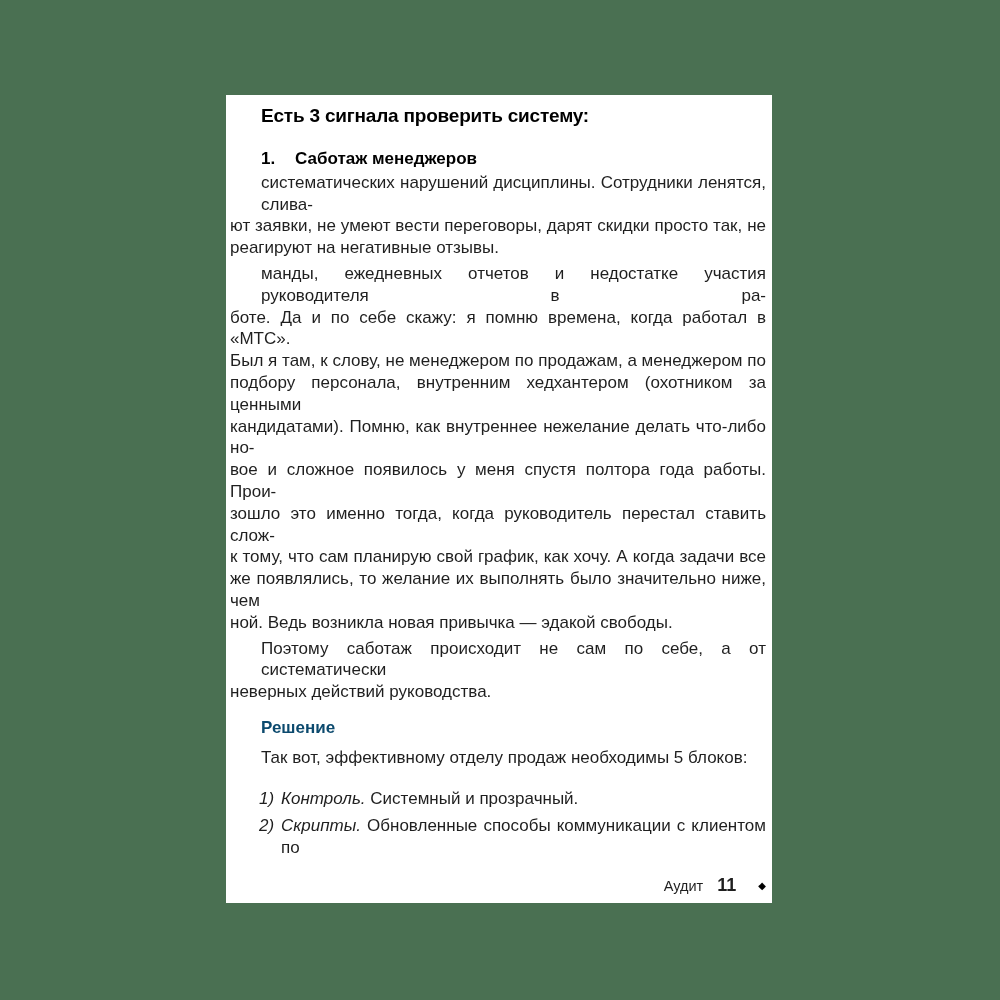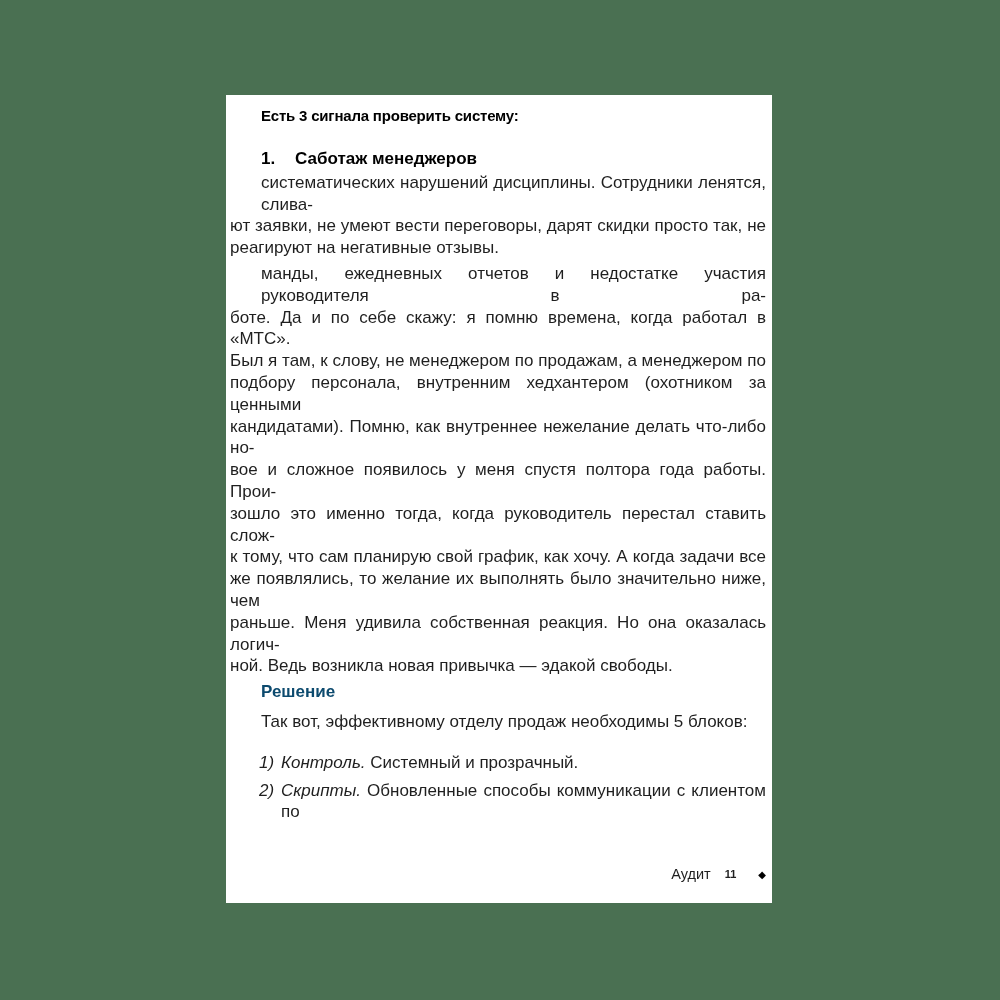--- a/index.html
+++ b/index.html
@@ -17,21 +17,21 @@
     background: #ffffff;
     color: #1f1f1f;
   }
   .content {
     padding: 9px 6px 0 4px;
     font-size: 17px;
     line-height: 21.8px;
   }
   .title {
     font-weight: 700;
-    font-size: 15px;
+    font-size: 19px;
     line-height: 23px;
     color: #000;
     padding-left: 31px;
     margin: 0 0 21px 0;
     letter-spacing: -0.2px;
   }
   .section-heading {
     display: flex;
     font-weight: 700;
     color: #000;
@@ -58,27 +58,27 @@
   }
   .list-item .marker {
     position: absolute;
     left: 29px; top: 0;
     font-style: italic;
   }
   .list-item.item2 { margin-bottom: 8px; }
   .term { font-style: italic; }
   .footer {
     position: absolute;
-    right: 6px; bottom: 21px;
+    right: 6px; bottom: 7px;
     display: flex;
     align-items: center;
     font-size: 14.5px;
     color: #1f1f1f;
   }
-  .footer .page-num { margin-left: 14px; font-weight: 700; font-size: 11px; }
+  .footer .page-num { margin-left: 14px; font-weight: 700; font-size: 18px; }
   .footer .diamond { margin-left: 22px; font-size: 10px; color: #000; }
 </style>
 </head>
 <body>
 
 <div class="page">
   <div class="content">
 
     <div class="title">Есть 3 сигнала проверить систему:</div>
 
@@ -96,24 +96,27 @@
     <div class="para para2">
         <div class="line just">манды, ежедневных отчетов и недостатке участия руководителя в ра-</div>
         <div class="line just">боте. Да и по себе скажу: я помню времена, когда работал в «МТС».</div>
         <div class="line just">Был я там, к слову, не менеджером по продажам, а менеджером по</div>
         <div class="line just">подбору персонала, внутренним хедхантером (охотником за ценными</div>
         <div class="line just">кандидатами). Помню, как внутреннее нежелание делать что-либо но-</div>
         <div class="line just">вое и сложное появилось у меня спустя полтора года работы. Прои-</div>
         <div class="line just">зошло это именно тогда, когда руководитель перестал ставить слож-</div>
         <div class="line just">к тому, что сам планирую свой график, как хочу. А когда задачи все</div>
         <div class="line just">же появлялись, то желание их выполнять было значительно ниже, чем</div>
-        <div class="line just">раньше. Меня удивила собственная реакция. Но она оказалась логич-</div>
         <div class="line">ной. Ведь возникла новая привычка — эдакой свободы.</div>
       </div>
 
+    <div class="para para3">
+        <div class="line just">Поэтому саботаж происходит не сам по себе, а от систематически</div>
+        <div class="line">неверных действий руководства.</div>
+      </div>
 
     <div class="solution-heading">Решение</div>
 
     <div class="intro">
         <div class="line">Так вот, эффективному отделу продаж необходимы 5 блоков:</div>
       </div>
 
     <div class="list-item item1">
       <span class="marker">1)</span>
       <div class="line"><span class="term">Контроль.</span> <span>Системный и прозрачный.</span></div>

